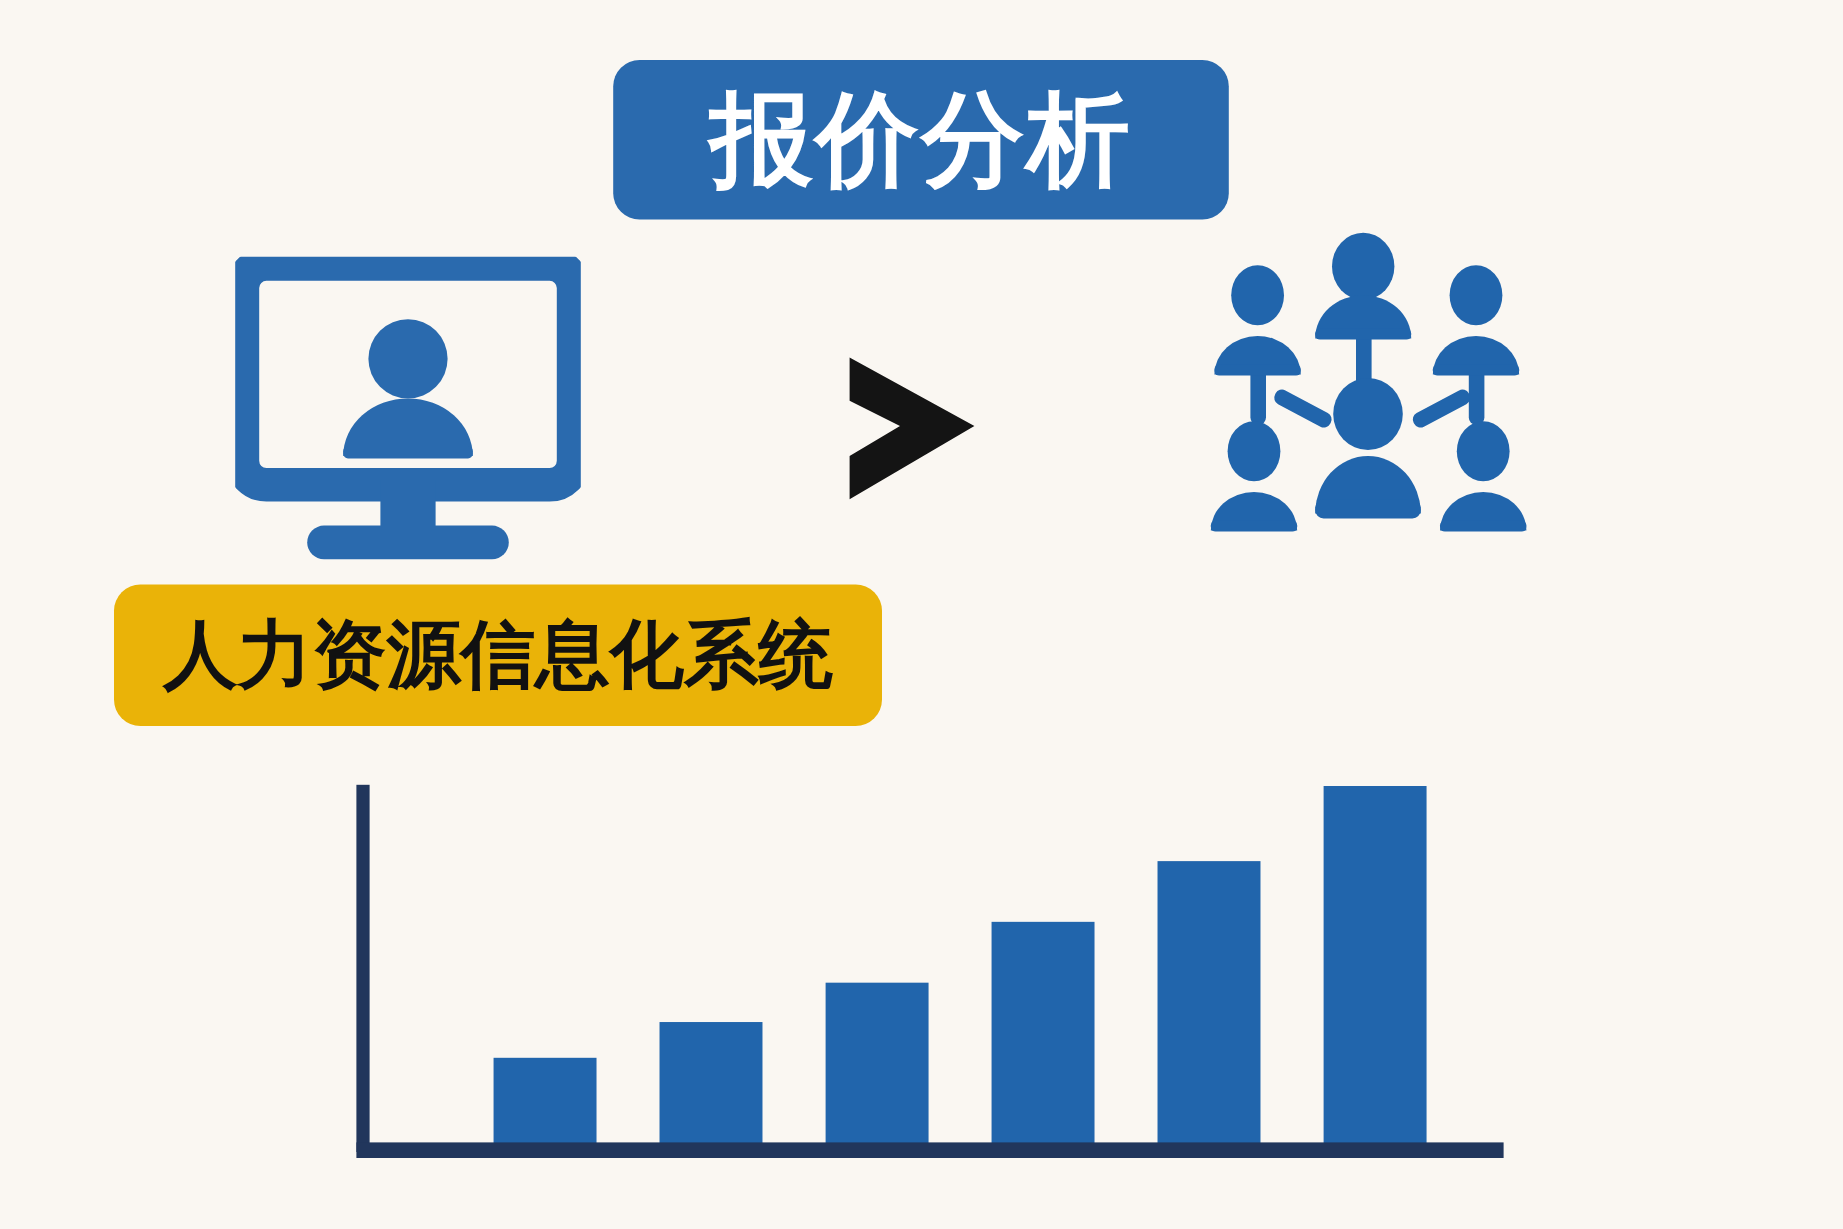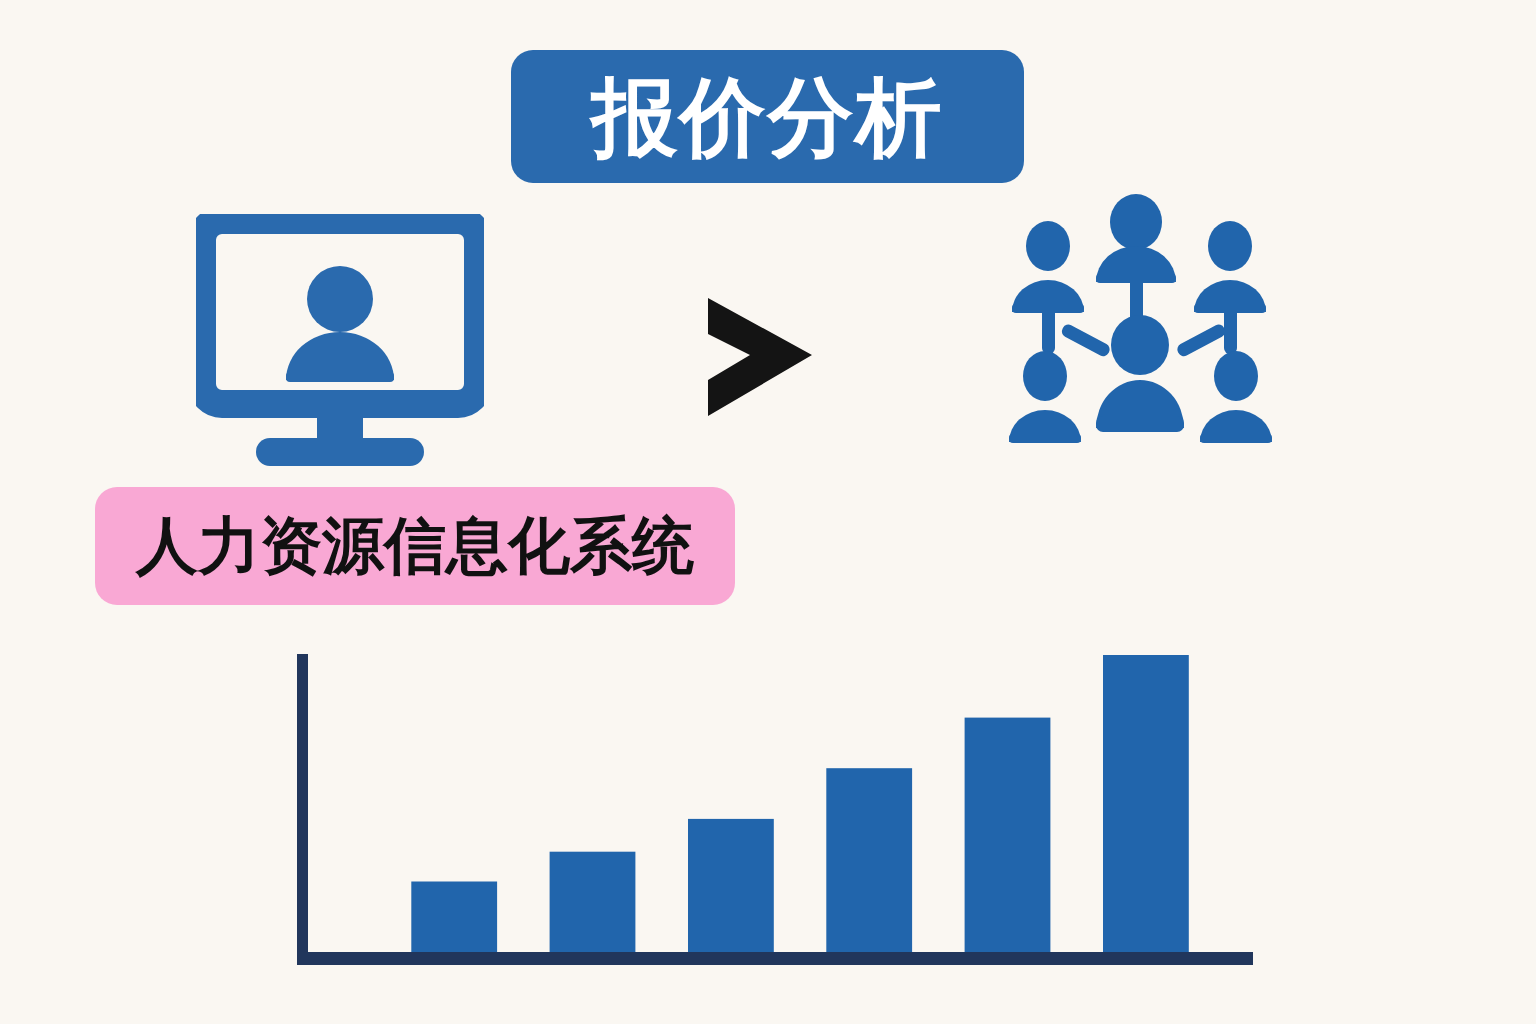--- a/index.html
+++ b/index.html
@@ -67,21 +67,21 @@
     position: absolute;
     left: 990px;
     top: 188px;
     width: 292px;
     height: 283px;
   }
 
   
   .label-pill {
     position: absolute;
-    background: #f9a8d4;
+    background: #eab308;
     border-radius: 22px;
     display: flex;
     align-items: center;
     justify-content: center;
   }
   .label-pill .pill-text {
     color: #111111;
     font-size: 62px;
     font-weight: 700;
     line-height: 1;

